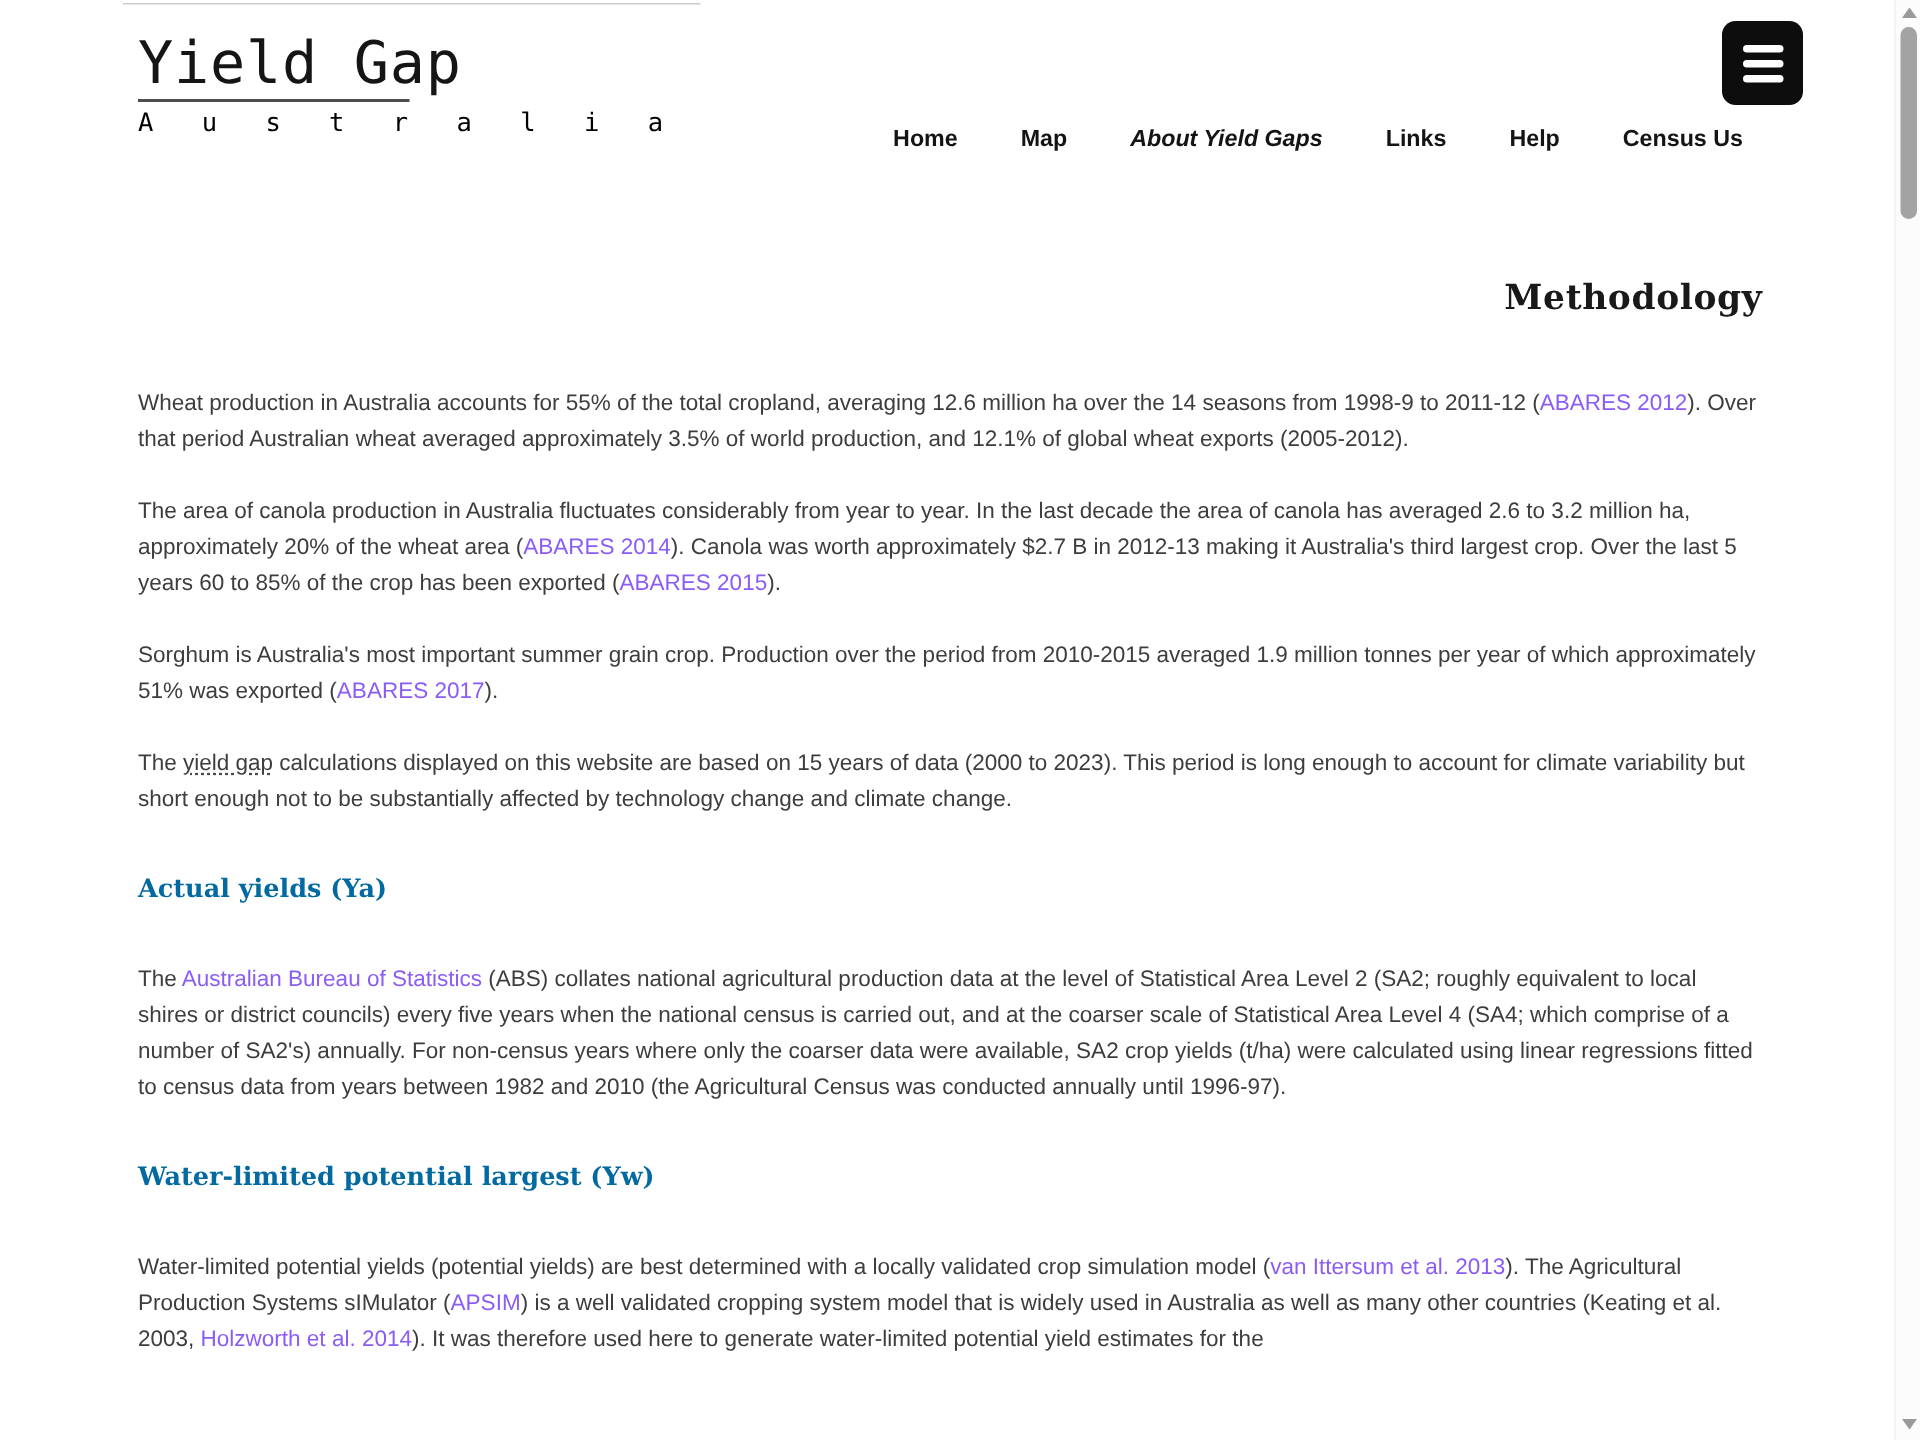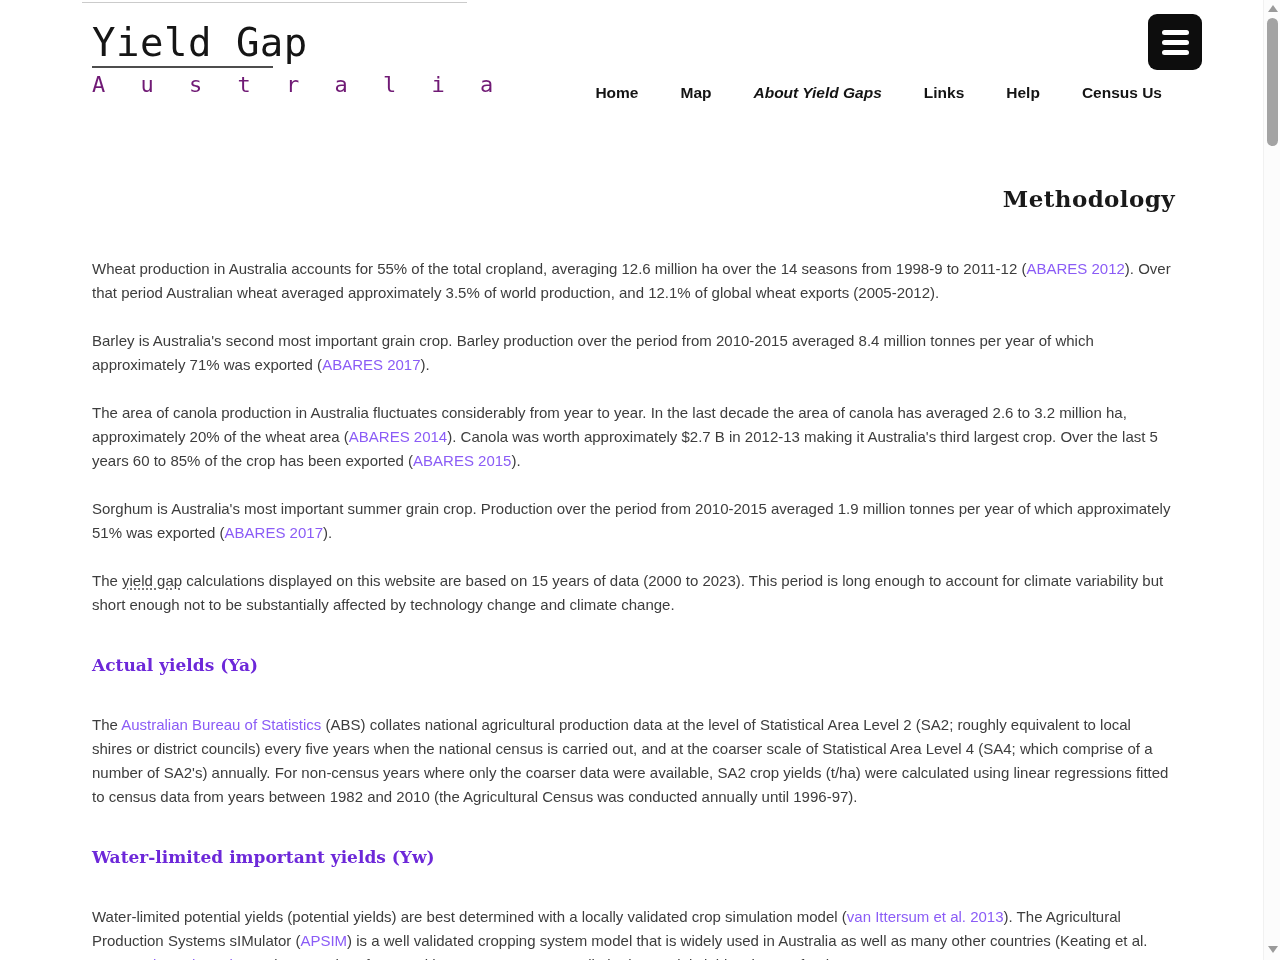--- a/index.html
+++ b/index.html
@@ -18,21 +18,21 @@
   
   .logo { position: absolute; left: 92px; top: 22px; cursor: pointer; }
   .logo-title {
     font-family: "DejaVu Sans Mono", monospace;
     font-size: 39px; line-height: 1.1; color: #151515; letter-spacing: 0.5px;
     white-space: nowrap;
   }
   .logo-rule { width: 181px; height: 2px; background: #4d4d4d; margin-top: 1px; }
   .logo-subtitle {
     font-family: "DejaVu Sans Mono", monospace;
-    font-size: 22px; color: #701a75; letter-spacing: 11px; margin-top: 4px;
+    font-size: 17px; color: #000000; letter-spacing: 11px; margin-top: 4px;
     white-space: nowrap;
   }
 
   
   .nav {
     position: absolute; top: 84px; right: 118px;
     display: flex; gap: 42px;
     font-size: 15.5px; color: #141414; font-weight: bold;
   }
   .nav-item { cursor: pointer; white-space: nowrap; }
@@ -80,21 +80,21 @@
     letter-spacing: 0.4px;
     margin: 0 0 44px 0; line-height: 28px; text-align: right;
   }
   .content p {
     font-size: 15px; line-height: 24px;
     margin: 0 0 24px 0;
     hyphens: auto;
   }
   .section-heading {
     font-family: "DejaVu Serif", serif;
-    font-size: 17px; font-weight: bold; color: #6d28d9;
+    font-size: 17px; font-weight: bold; color: #0369a1;
     margin: 38px 0; line-height: 20px;
   }
   a.inline-link { color: #8b5cf6; text-decoration: none; cursor: pointer; }
   .dotted-term { text-decoration: underline dotted #4a4a4a; text-underline-offset: 3px; }
 </style>
 </head>
 <body>
 
 <div class="top-rule"></div>
 
@@ -116,29 +116,28 @@
 <button class="menu-button">
   <span class="menu-bar"></span>
   <span class="menu-bar"></span>
   <span class="menu-bar"></span>
 </button>
 
 <main class="content">
   <h1 class="page-title">Methodology</h1>
 
   <p><span>Wheat production in Australia accounts for 55% of the total cropland, averaging 12.6 million ha over the 14 seasons from 1998-9 to 2011-12 (</span><a class="inline-link" href="#">ABARES 2012</a><span>). Over that period Australian wheat averaged approximately 3.5% of world production, and 12.1% of global wheat exports (2005-2012).</span></p>
-  <p><span>Barley is Australia's second most important grain crop. Barley production over the period from 2010-2015 averaged 8.4 million tonnes per year of which approximately 71% was exported (</span><a class="inline-link" href="#">ABARES 2017</a><span>).</span></p>
   <p><span>The area of canola production in Australia fluctuates considerably from year to year. In the last decade the area of canola has averaged 2.6 to 3.2 million ha, approximately 20% of the wheat area (</span><a class="inline-link" href="#">ABARES 2014</a><span>). Canola was worth approximately $2.7 B in 2012-13 making it Australia's third largest crop. Over the last 5 years 60 to 85% of the crop has been exported (</span><a class="inline-link" href="#">ABARES 2015</a><span>).</span></p>
   <p><span>Sorghum is Australia's most important summer grain crop. Production over the period from 2010-2015 averaged 1.9 million tonnes per year of which approximately 51% was exported (</span><a class="inline-link" href="#">ABARES 2017</a><span>).</span></p>
   <p><span>The </span><span class="dotted-term">yield gap</span><span> calculations displayed on this website are based on 15 years of data (2000 to 2023). This period is long enough to account for climate variability but short enough not to be substantially affected by technology change and climate change.</span></p>
 
   <h3 class="section-heading">Actual yields (Ya)</h3>
   <p><span>The </span><a class="inline-link" href="#">Australian Bureau of Statistics</a><span> (ABS) collates national agricultural production data at the level of Statistical Area Level 2 (SA2; roughly equivalent to local shires or district councils) every five years when the national census is carried out, and at the coarser scale of Statistical Area Level 4 (SA4; which comprise of a number of SA2's) annually. For non-census years where only the coarser data were available, SA2 crop yields (t/ha) were calculated using linear regressions fitted to census data from years between 1982 and 2010 (the Agricultural Census was conducted annually until 1996-97).</span></p>
 
-  <h3 class="section-heading">Water-limited important yields (Yw)</h3>
+  <h3 class="section-heading">Water-limited potential largest (Yw)</h3>
   <p><span>Water-limited potential yields (potential yields) are best determined with a locally validated crop simulation model (</span><a class="inline-link" href="#">van Ittersum et al. 2013</a><span>). The Agricultural Production Systems sIMulator (</span><a class="inline-link" href="#">APSIM</a><span>) is a well validated cropping system model that is widely used in Australia as well as many other countries (Keating et al. 2003, </span><a class="inline-link" href="#">Holzworth et al. 2014</a><span>). It was therefore used here to generate water-limited potential yield estimates for the</span></p>
 </main>
 
 <div class="scrollbar">
   <div class="scroll-arrow up"></div>
   <div class="scroll-thumb"></div>
   <div class="scroll-arrow down"></div>
 </div>
 
 </body></html>

